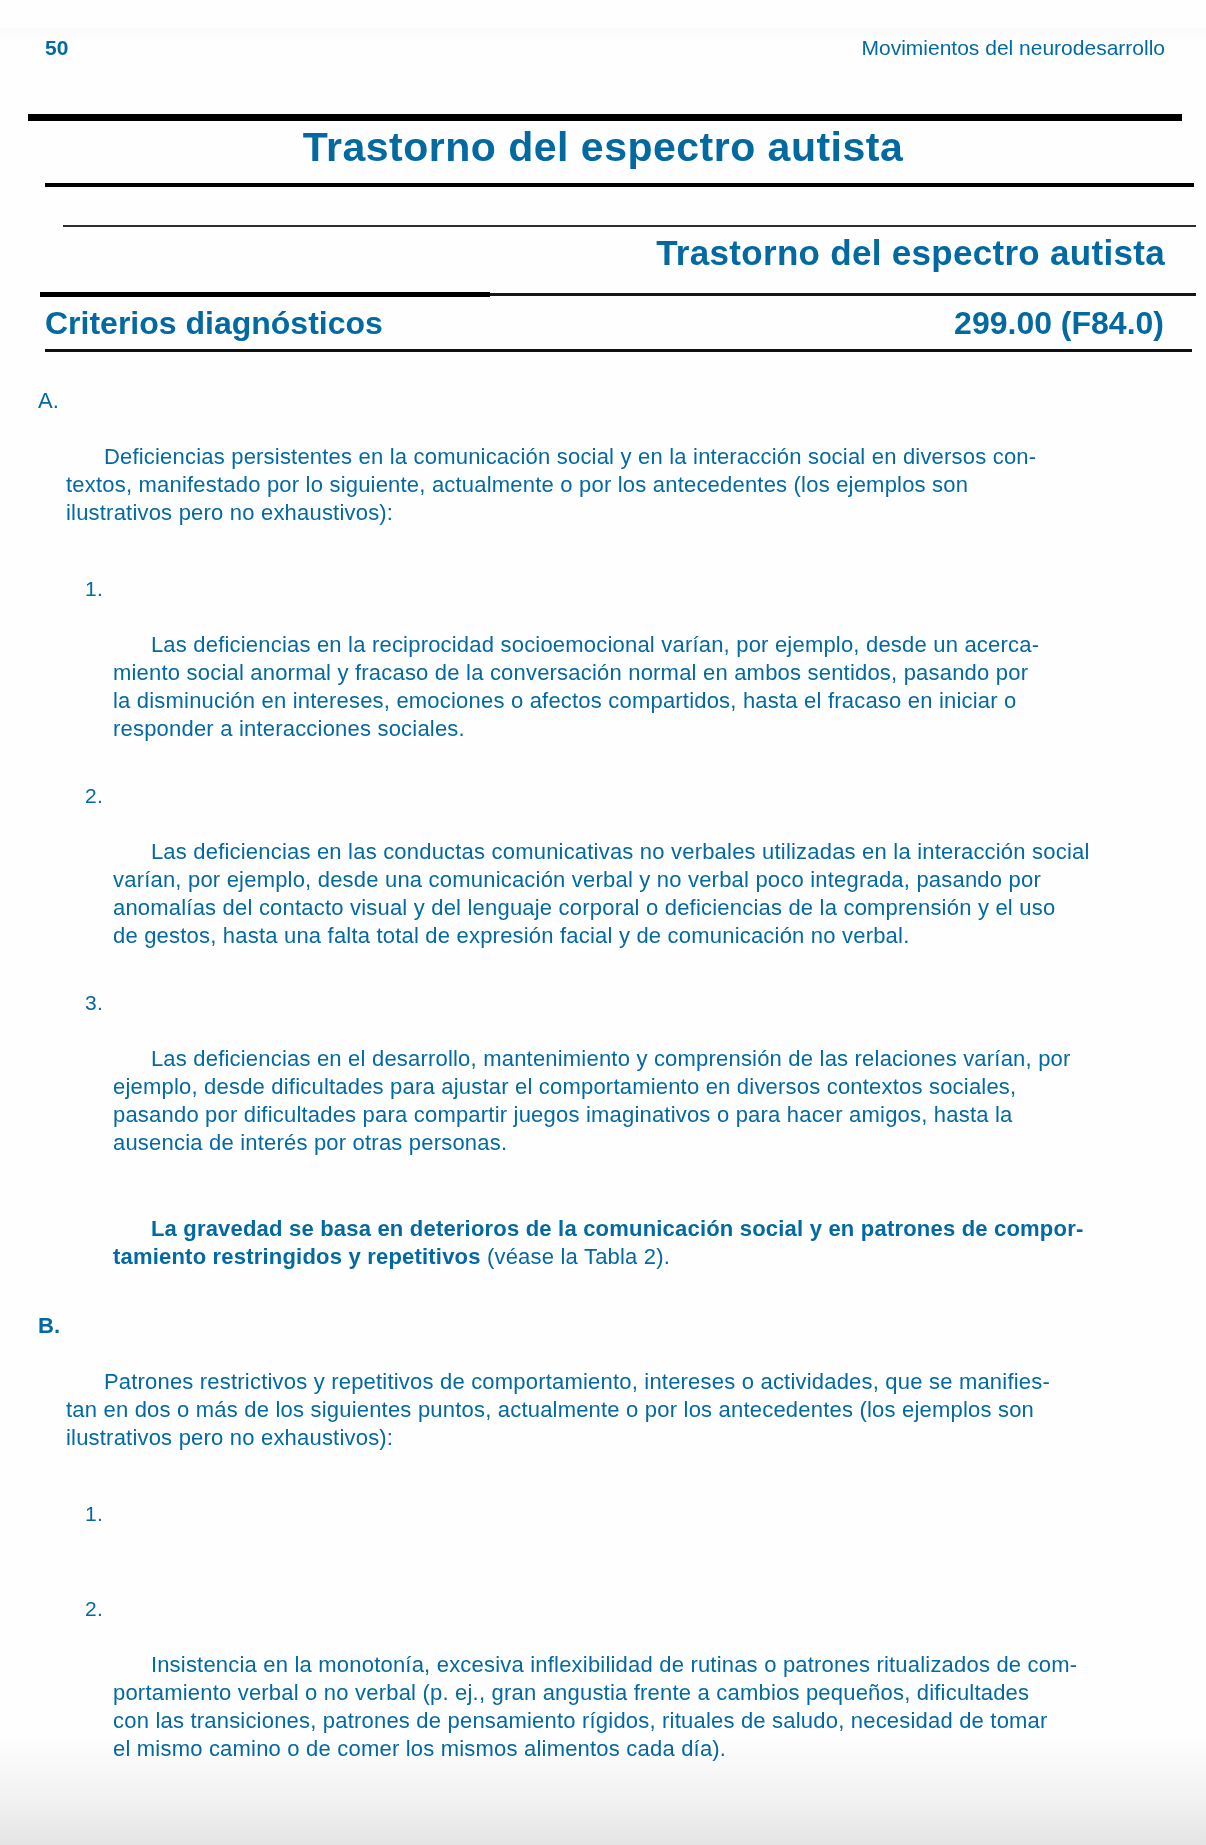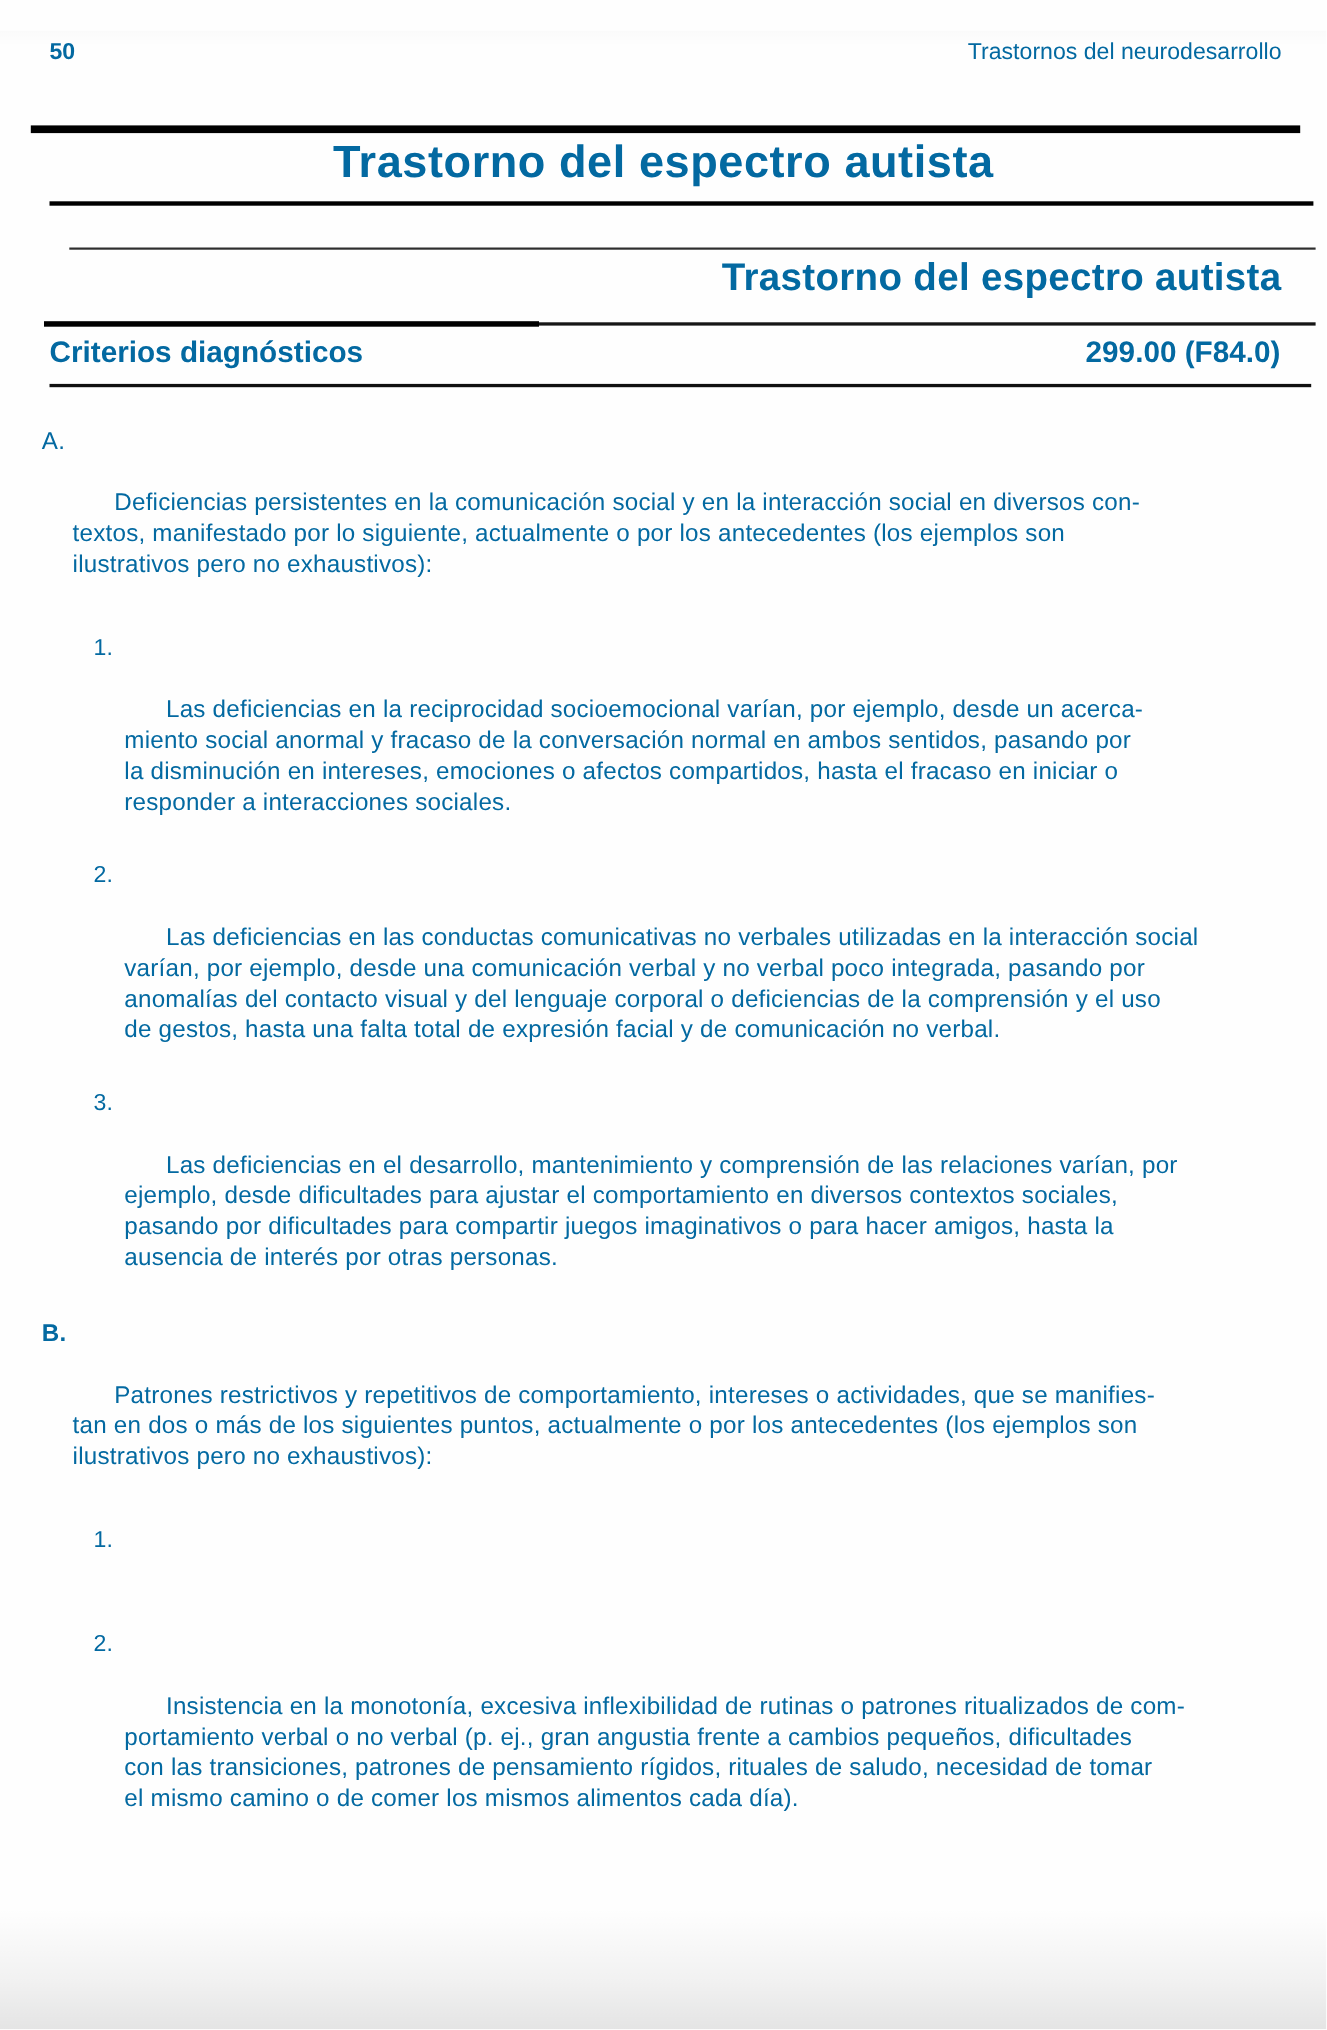--- a/index.html
+++ b/index.html
@@ -36,21 +36,21 @@
     text-align:center; font-size:41px; font-weight:bold; letter-spacing:0.5px;
     white-space:pre;
   }
   .section-title {
     position:absolute; top:233px; right:41px;
     font-size:35px; font-weight:bold; letter-spacing:0.3px; white-space:pre;
   }
   .criteria-row {
     position:absolute; top:305px; left:45px; right:42px;
     display:flex; justify-content:space-between; align-items:baseline;
-    font-size:27px; font-weight:bold;
+    font-size:32px; font-weight:bold;
   }
   
   .body {
     position:absolute; top:387px; left:38px; right:16px;
     font-size:22px; line-height:28px; letter-spacing:0.2px;
   }
   .para { position:relative; padding-left:28px; white-space:pre; }
   .para .label { position:absolute; left:0; top:0; }
   .item { position:relative; padding-left:75px; white-space:pre; margin-top:11px; }
   .item .num { position:absolute; left:47px; top:0; font-size:21px; }
@@ -71,21 +71,21 @@
   }
 </style>
 </head>
 <body>
 
 <div class="page">
   <div class="top-shade"></div>
 
   <div class="running-header">
     <span class="page-num">50</span>
-    <span>Trastornos del neurodesarrollo</span>
+    <span>Movimientos del neurodesarrollo</span>
   </div>
 
   <div class="rule rule-thick"></div>
   <div class="main-title">Trastorno del espectro autista</div>
   <div class="rule rule-med"></div>
 
   <div class="rule rule-thin"></div>
   <div class="section-title">Trastorno del espectro autista</div>
   <div class="rule-split rule"></div>
 
@@ -119,20 +119,24 @@
 de gestos, hasta una falta total de expresión facial y de comunicación no verbal.</span>
     </div>
     <div class="item">
       <span class="num">3.</span>
       <span>Las deficiencias en el desarrollo, mantenimiento y comprensión de las relaciones varían, por
 ejemplo, desde dificultades para ajustar el comportamiento en diversos contextos sociales,
 pasando por dificultades para compartir juegos imaginativos o para hacer amigos, hasta la
 ausencia de interés por otras personas.</span>
     </div>
 
+    <div class="spec-note">
+      <span class="b">La gravedad se basa en deterioros de la comunicación social y en patrones de compor-
+tamiento restringidos y repetitivos</span><span> (véase la Tabla 2).</span>
+    </div>
 
     <div class="para mt">
       <span class="label b">B.</span>
       <span>Patrones restrictivos y repetitivos de comportamiento, intereses o actividades, que se manifies-
 tan en dos o más de los siguientes puntos, actualmente o por los antecedentes (los ejemplos son
 ilustrativos pero no exhaustivos):</span>
     </div>
 
     <div class="item first-item">
       <span class="num">1.</span>

